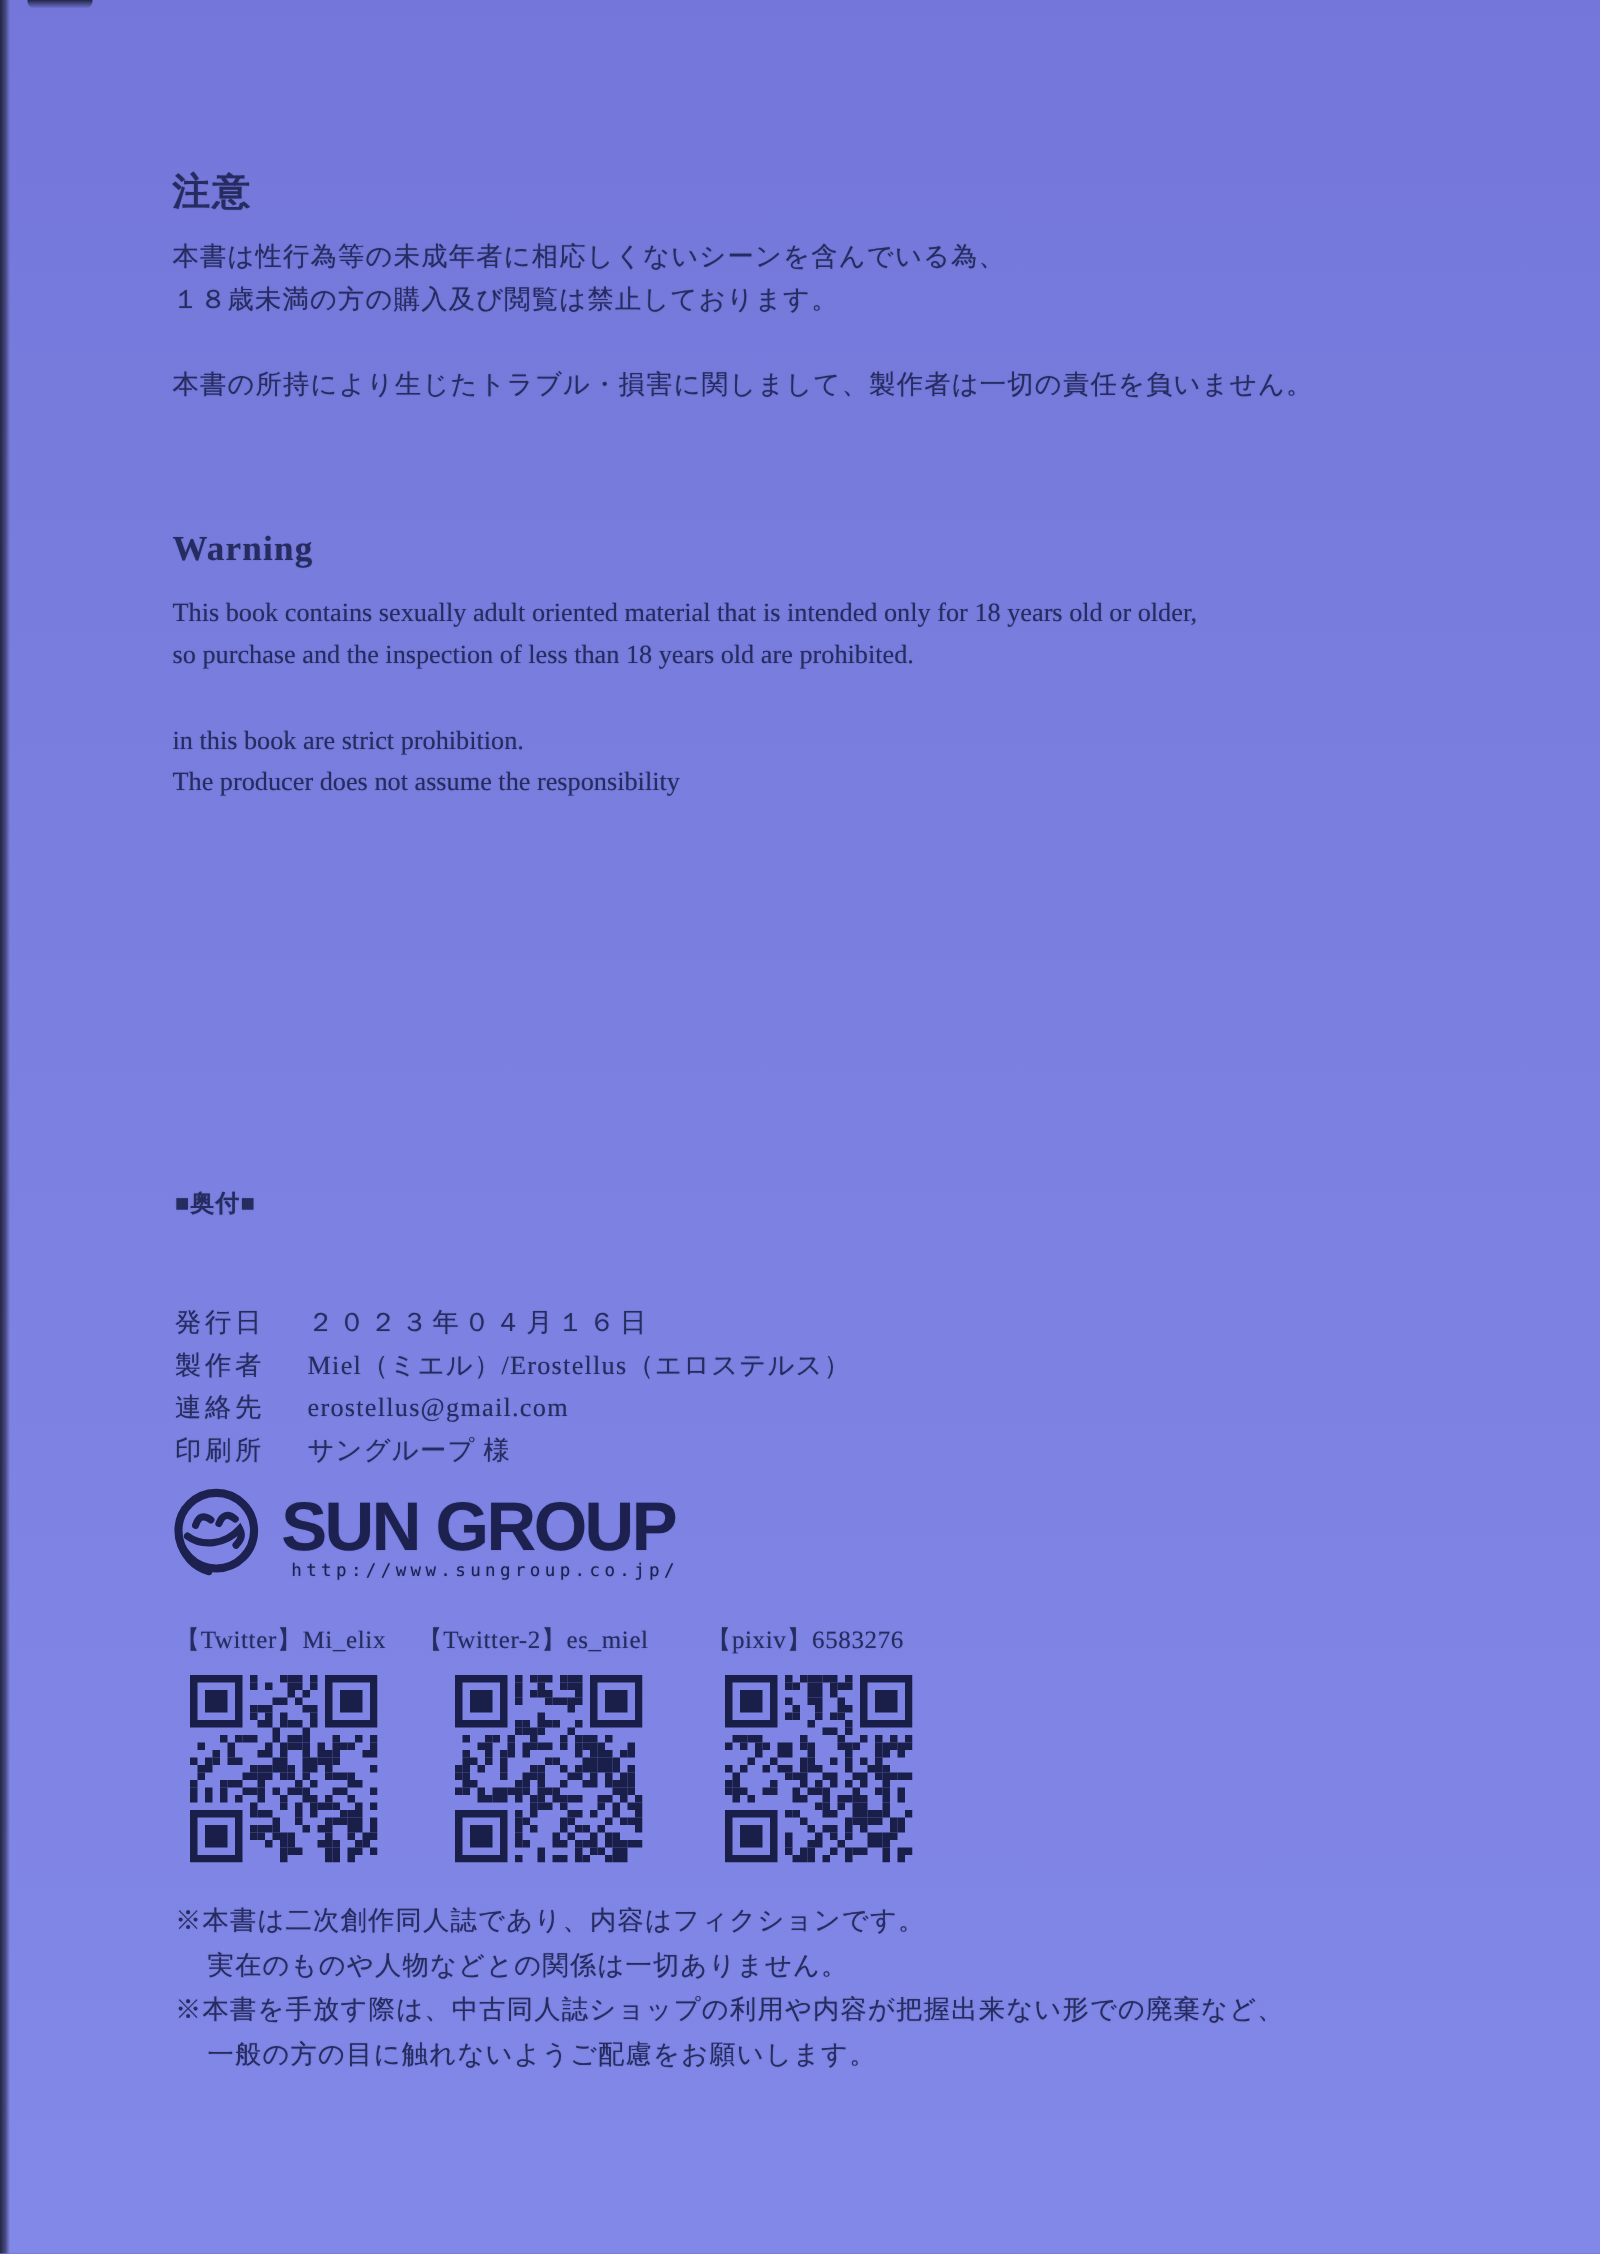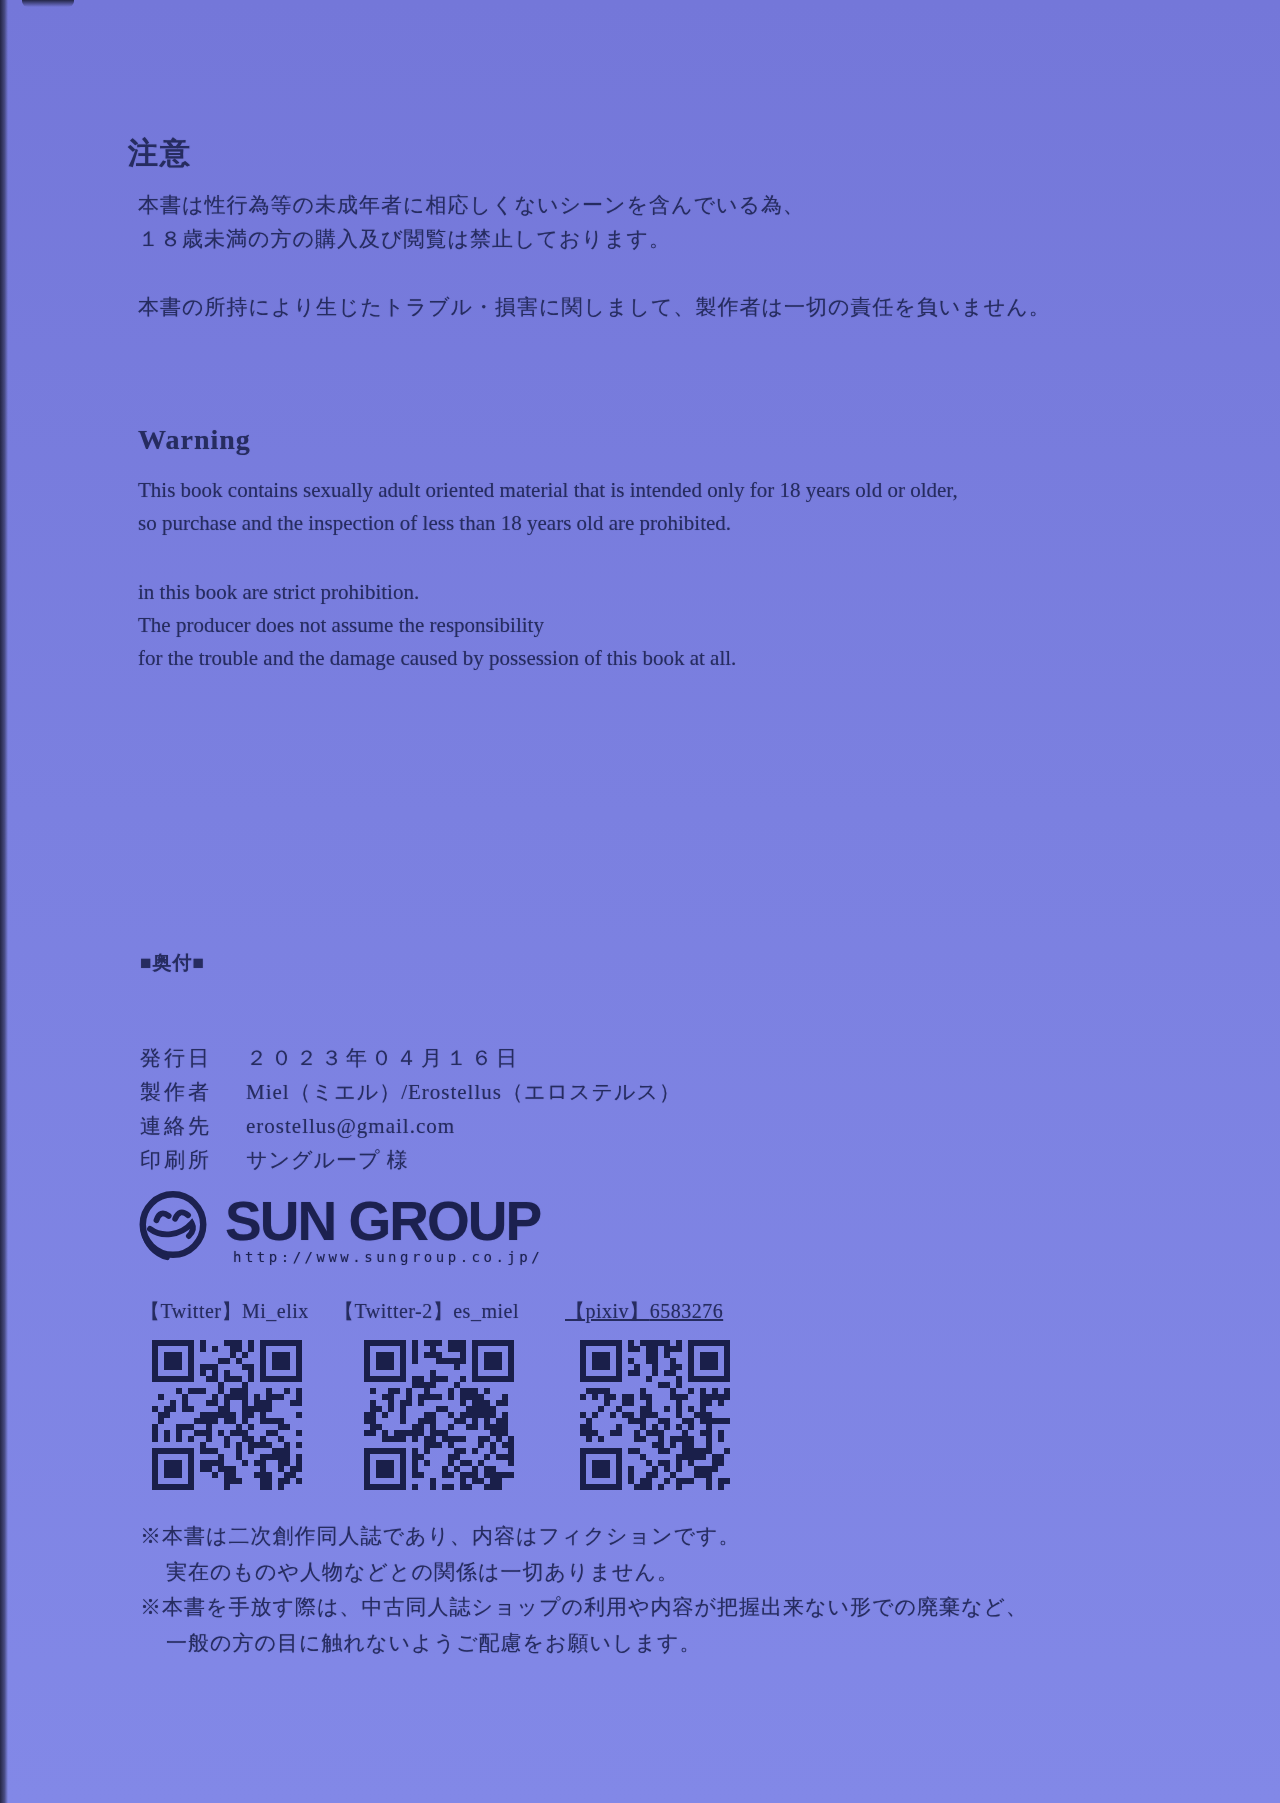--- a/index.html
+++ b/index.html
@@ -42,38 +42,37 @@
   .qr{position:absolute;width:150px;height:150px;}
   .footer-line{position:absolute;font-size:21px;letter-spacing:1px;white-space:nowrap;}
 </style>
 </head>
 <body>
 
 <div class="page">
   <div class="scan-edge"></div>
   <div class="scan-corner"></div>
 
-  <div class="abs jp-heading" style="left:128px;top:133px;text-align:right;">注意</div>
+  <div class="abs jp-heading" style="left:138px;top:133px;text-align:right;">注意</div>
   <div class="abs jp-body" style="left:138px;top:188px;">
     <div>本書は性行為等の未成年者に相応しくないシーンを含んでいる為、</div>
     <div>１８歳未満の方の購入及び閲覧は禁止しております。</div>
   </div>
   <div class="abs jp-body" style="left:138px;top:290px;">
     <div>本書の所持により生じたトラブル・損害に関しまして、製作者は一切の責任を負いません。</div>
   </div>
 
   <div class="abs en-heading" style="left:138px;top:424px;">Warning</div>
   <div class="abs en-body" style="left:138px;top:474px;">
     <div>This book contains sexually adult oriented material that is intended only for 18 years old or older,</div>
     <div>so purchase and the inspection of less than 18 years old are prohibited.</div>
   </div>
   <div class="abs en-body" style="left:138px;top:576px;">
     <div>in this book are strict prohibition.</div>
     <div>The producer does not assume the responsibility</div>
-    <div>for the trouble and the damage caused by possession of this book at all.</div>
   </div>
 
   <div class="abs marker" style="left:140px;top:950px;">■奥付■</div>
 
   <div class="colophon-row" style="left:140px;top:1044px;">
     <span class="colophon-label">発行日</span><span class="colophon-value" style="letter-spacing:4px;">２０２３年０４月１６日</span>
   </div>
   <div class="colophon-row" style="left:140px;top:1078px;">
     <span class="colophon-label">製作者</span><span class="colophon-value">Miel（ミエル）/Erostellus（エロステルス）</span>
   </div>
@@ -99,21 +98,21 @@
       <div class="sun-url">http://www.sungroup.co.jp/</div>
     </span>
   </div>
 
   <div class="social-item" style="left:140px;top:1298px;">
     <span>【Twitter】</span><span>Mi_elix</span>
   </div>
   <div class="social-item" style="left:334px;top:1298px;">
     <span>【Twitter-2】</span><span>es_miel</span>
   </div>
-  <div class="social-item" style="left:565px;top:1298px;text-decoration:underline;">
+  <div class="social-item" style="left:565px;top:1298px;">
     <span>【pixiv】</span><span>6583276</span>
   </div>
 
   <div class="qr" style="left:152px;top:1340px;"><svg width="150" height="150" viewBox="0 0 150 150">
         <rect x="48" y="0" width="6" height="6" fill="#1a1f4a"></rect>
         <rect x="72" y="0" width="6" height="6" fill="#1a1f4a"></rect>
         <rect x="78" y="0" width="6" height="6" fill="#1a1f4a"></rect>
         <rect x="84" y="0" width="6" height="6" fill="#1a1f4a"></rect>
         <rect x="96" y="0" width="6" height="6" fill="#1a1f4a"></rect>
         <rect x="48" y="6" width="6" height="6" fill="#1a1f4a"></rect>

